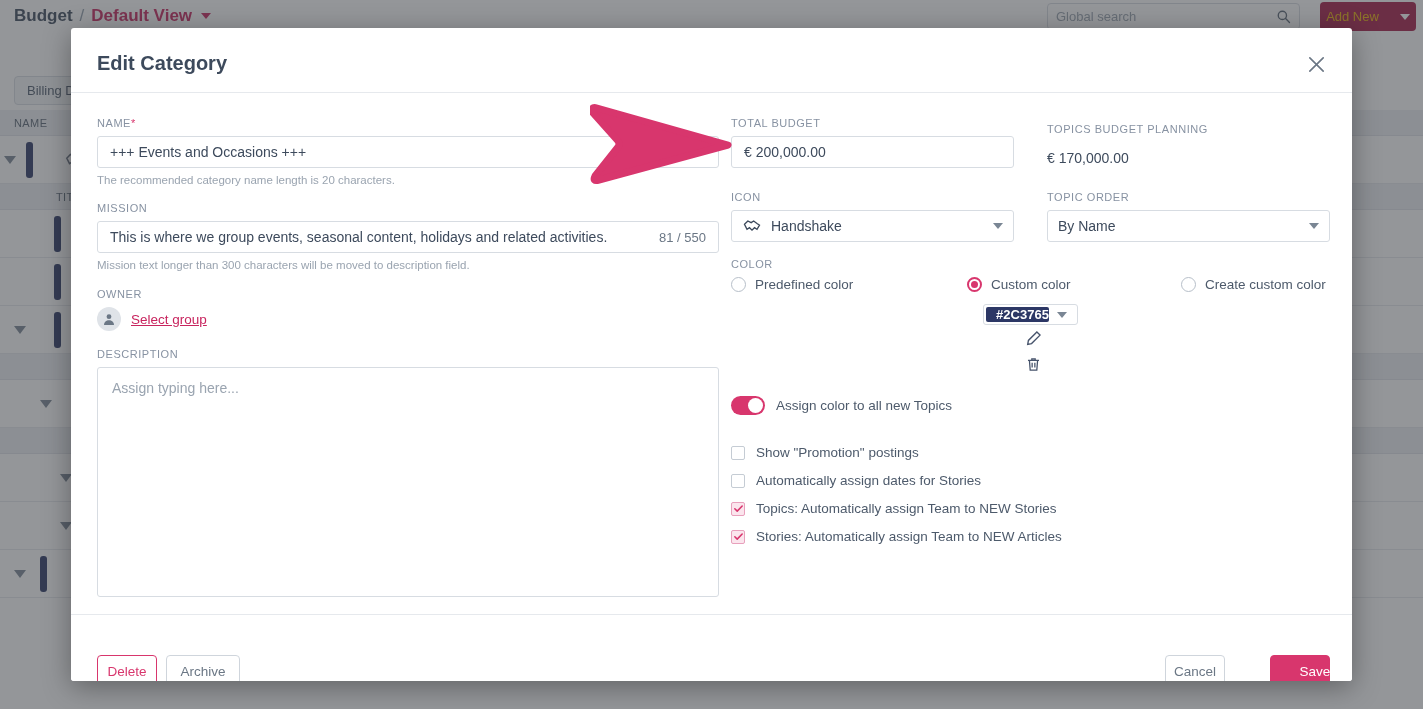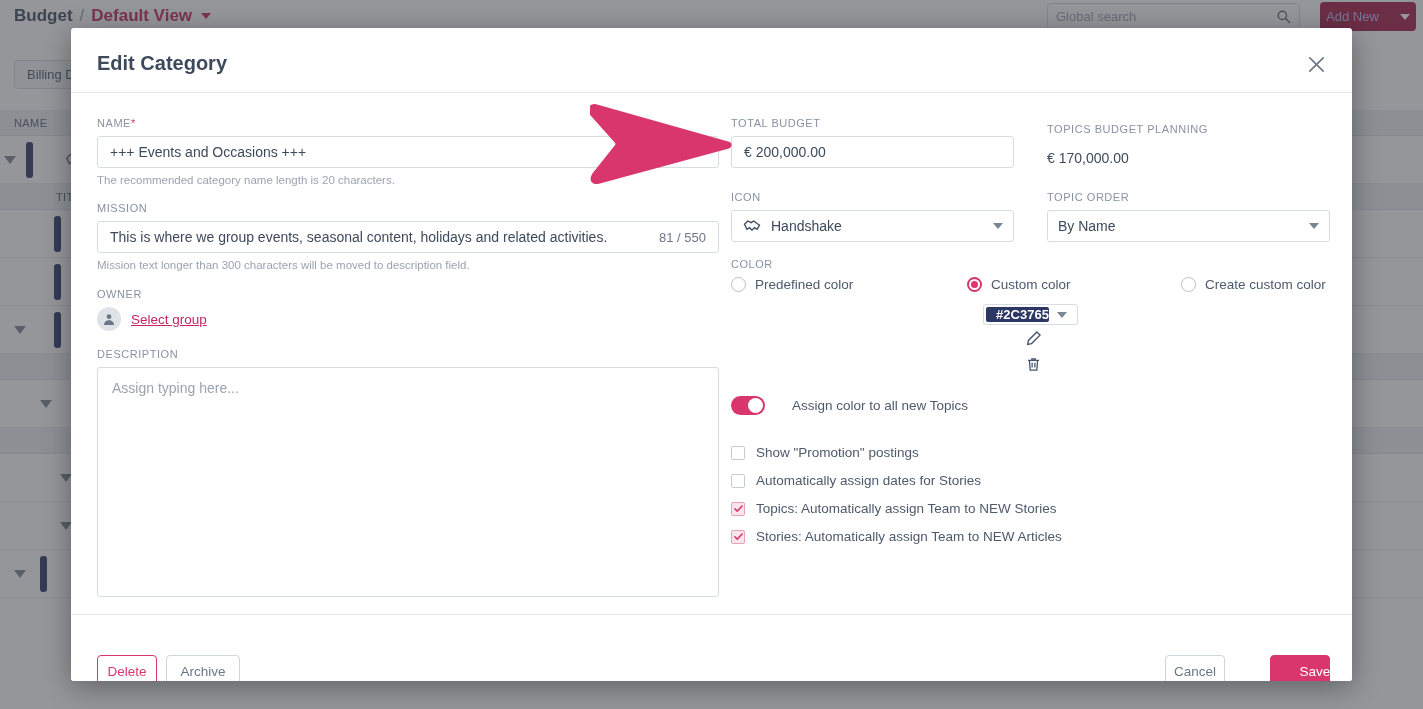--- a/index.html
+++ b/index.html
@@ -40,35 +40,35 @@
     border: 1px solid #d7dce2; border-radius: 4px;
     background: #fff;
     display: flex; align-items: center; padding: 0 8px;
   }
   .global-search span { font-size: 13px; color: #9aa4b0; flex: 1; }
   .search-glyph { width: 15px; height: 15px; }
   .add-new-btn {
     position: absolute; top: 2px; left: 1320px;
     width: 96px; height: 29px;
     background: #a51946; border-radius: 4px;
-    color: #c4b5fd; font-size: 13px;
+    color: #eab308; font-size: 13px;
     display: flex; align-items: center; justify-content: center; gap: 21px;
   }
   .add-new-caret {
     width: 0; height: 0;
     border-left: 5px solid transparent;
     border-right: 5px solid transparent;
     border-top: 6px solid #fff;
   }
 
   .bg-filterbar {
     position: absolute; top: 58px; left: 0; right: 0; height: 36px;
   }
   .filter-chip {
-    position: absolute; left: 14px; top: 2px;
+    position: absolute; left: 14px; top: 18px;
     height: 29px; padding: 0 12px;
     border: 1px solid #d7dce2; border-radius: 4px;
     background: #f4f6f8;
     display: flex; align-items: center;
     font-size: 13px; color: #4d5a6b;
   }
 
   
   .bg-table {
     position: absolute; top: 110px; left: 0; right: 0; bottom: 0;
@@ -236,21 +236,21 @@
   .color-caret-btn {
     width: 26px; height: 100%;
     display: flex; align-items: center; justify-content: center;
   }
   .icon-btn {
     width: 26px; height: 26px; margin-left: 6px;
     display: flex; align-items: center; justify-content: center;
     cursor: pointer;
   }
 
-  .toggle-row { display: flex; align-items: center; gap: 27px; margin-top: 19px; }
+  .toggle-row { display: flex; align-items: center; gap: 11px; margin-top: 19px; }
   .toggle {
     width: 34px; height: 19px; border-radius: 10px;
     background: #d8366d;
     display: flex; align-items: center;
     padding: 2px; cursor: pointer;
   }
   .toggle .knob {
     width: 15px; height: 15px; border-radius: 50%; background: #fff;
     margin-left: auto;
   }

